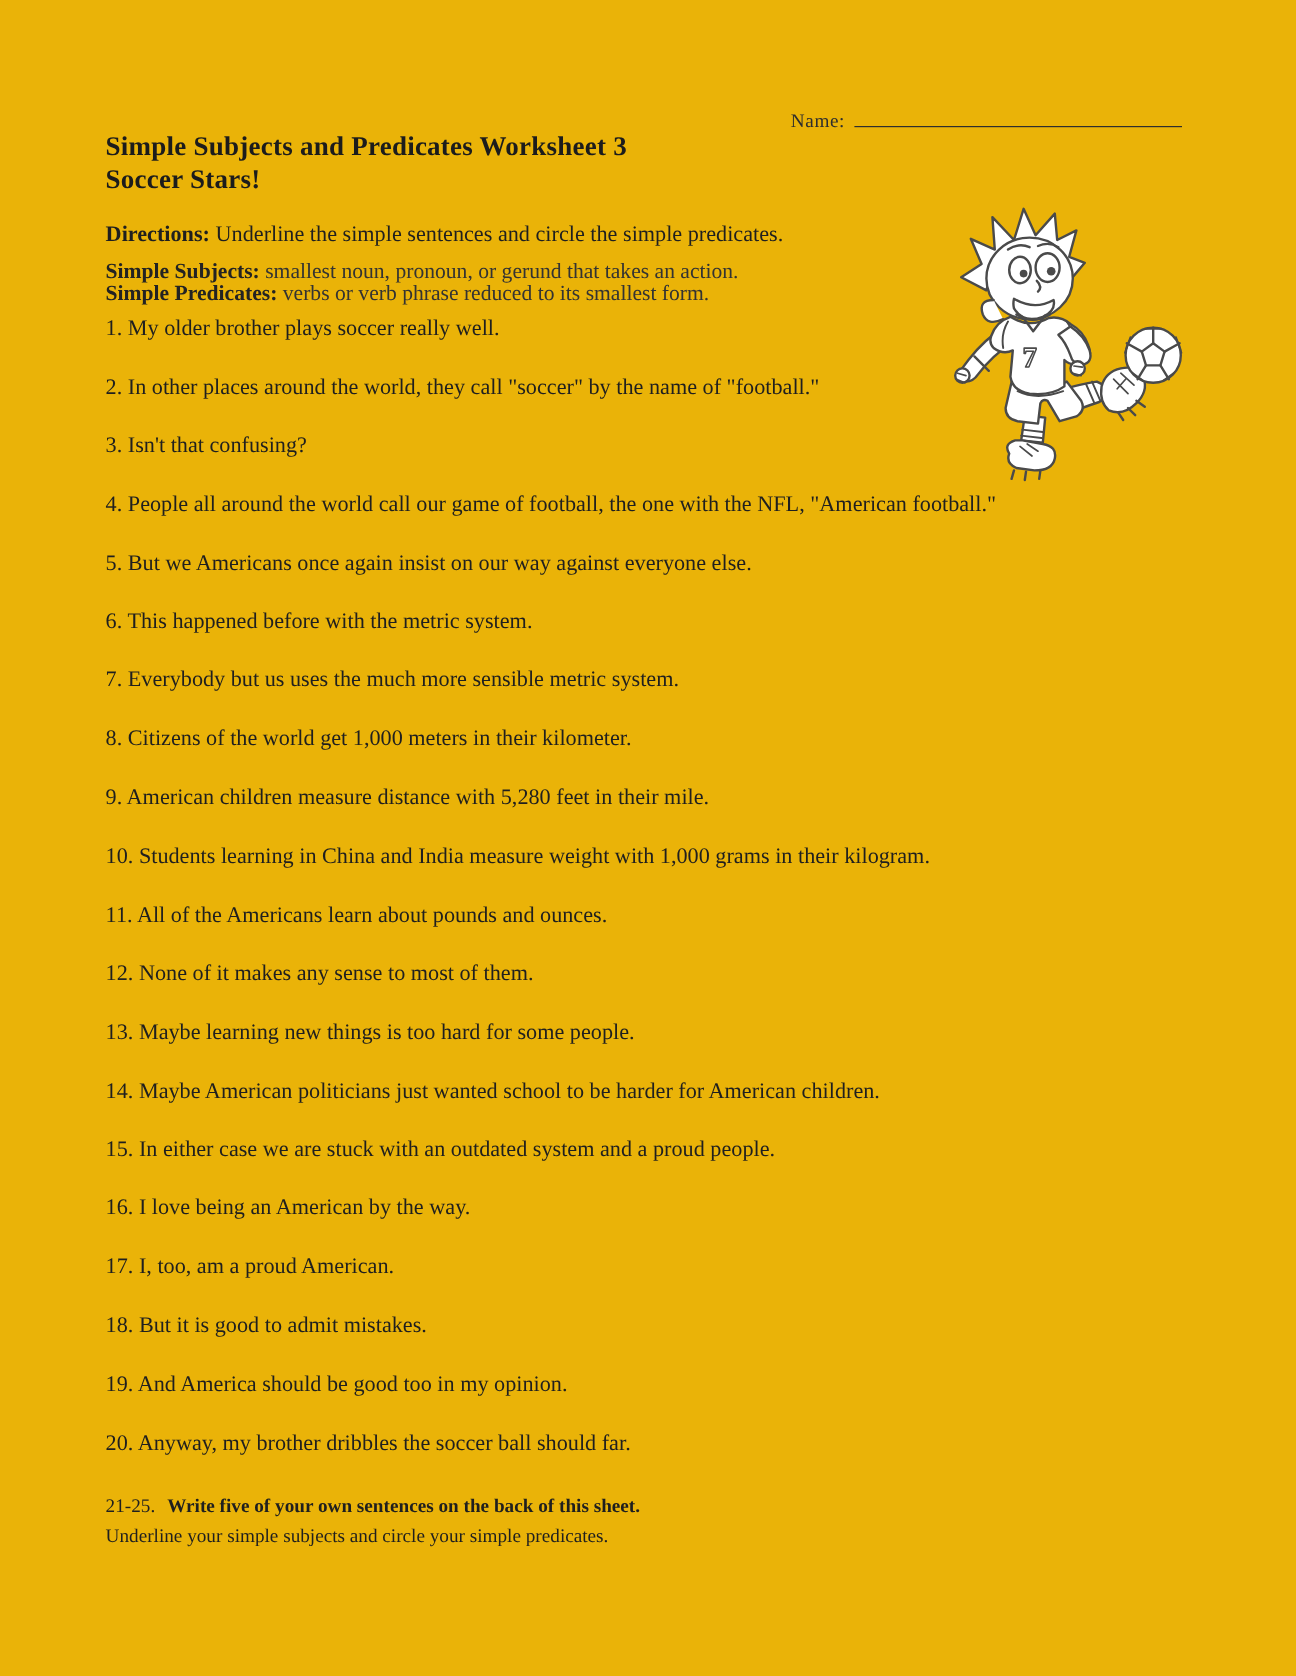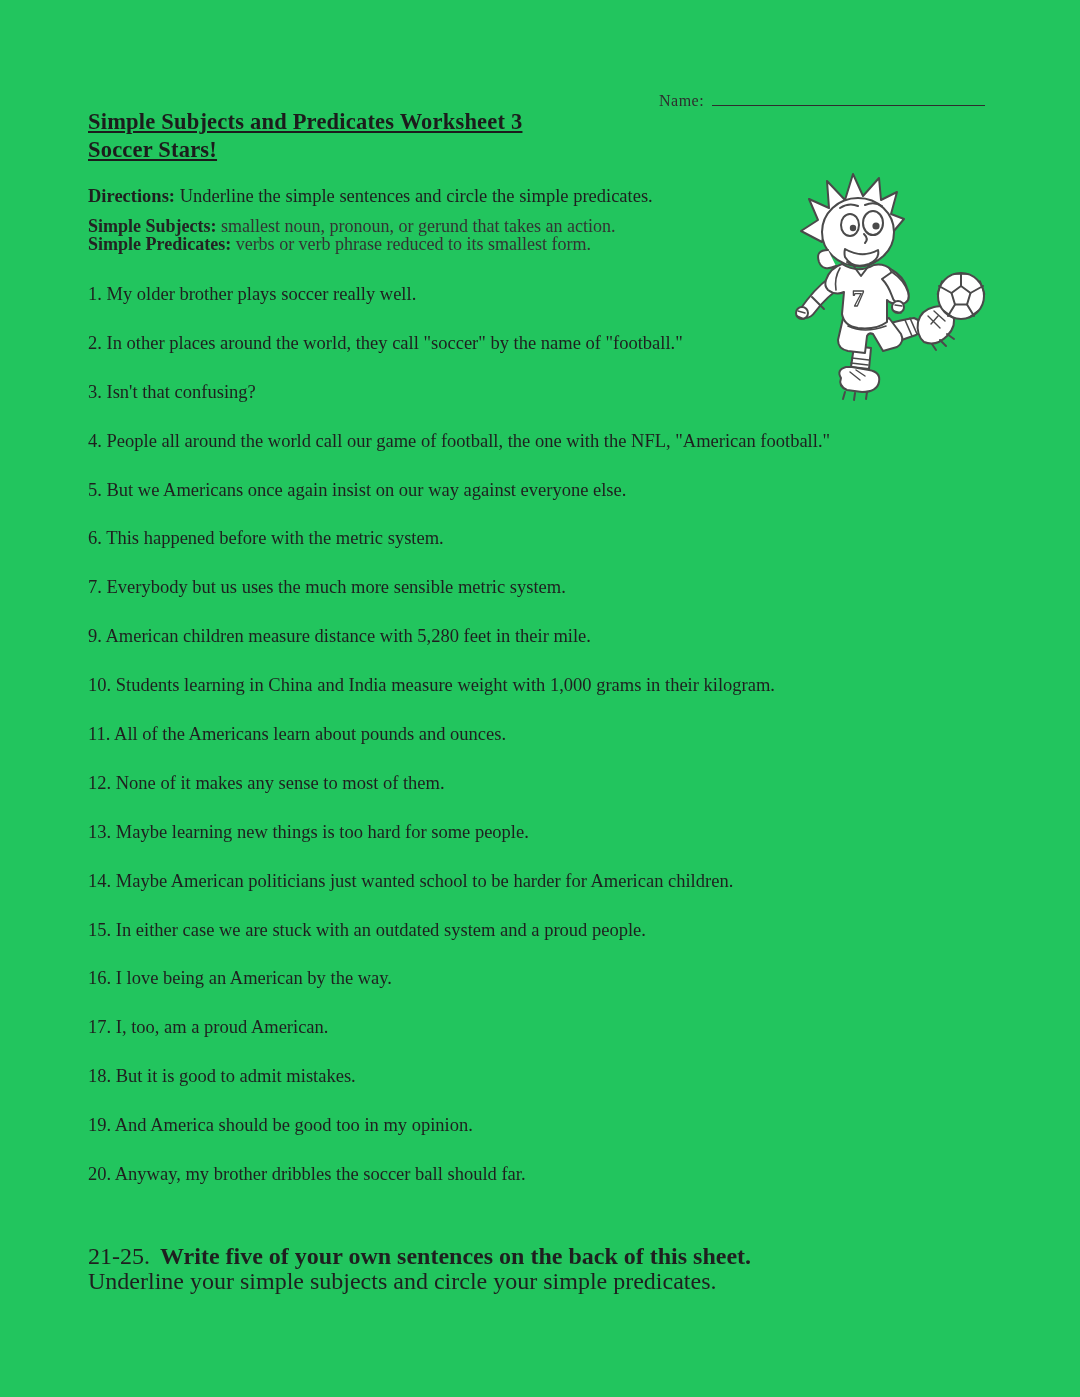--- a/index.html
+++ b/index.html
@@ -1,57 +1,57 @@
 <!DOCTYPE html>
 <html><head>
 <meta charset="utf-8">
 <style>
   * { margin:0; padding:0; box-sizing:border-box; }
   html, body { background:#ffffff; }
   .page {
     position:relative;
     width:1080px;
     height:1397px;
-    background:#22c55e;
+    background:#eab308;
     font-family:"Liberation Serif", serif;
     color:#222222;
     overflow:hidden;
   }
   .name-row {
     position:absolute; left:659px; top:90px;
     font-size:16px; color:#2e2e2e; letter-spacing:0.5px;
   }
   .name-line {
     display:inline-block; width:273px; height:16px;
     border-bottom:1.6px solid #2e2e2e; margin-left:8px;
     vertical-align:baseline;
   }
   .title {
     position:absolute; left:88px; top:108px;
     font-size:22.5px; font-weight:bold; line-height:28px;
-    color:#1c1c1c; letter-spacing:0.2px;text-decoration:underline;
+    color:#1c1c1c; letter-spacing:0.2px;
   }
   .directions {
     position:absolute; left:88px; top:186px;
     font-size:18.5px; color:#1f1f1f;
   }
   .definitions {
     position:absolute; left:88px; top:217px;
     font-size:18px; line-height:18px; color:#333333;
   }
   .definitions strong { color:#232323; }
   .sentences {
-    position:absolute; left:88px; top:284px; width:920px;
+    position:absolute; left:88px; top:264px; width:920px;
   }
   .sentence {
     height:48.9px; font-size:18.5px; color:#1f1f1f; white-space:nowrap;
   }
   .closing {
     position:absolute; left:88px; top:1244px;
-    font-size:24px; line-height:24.5px; color:#1f1f1f;
+    font-size:16px; line-height:24.5px; color:#1f1f1f;
   }
   .closing .range { margin-right:10px; }
   .illustration {
     position:absolute; left:788px; top:170px;
   }
 </style>
 </head>
 <body>
 
 <div class="page">
@@ -82,20 +82,21 @@
   </div>
 
   <div class="sentences">
       <div class="sentence"><span>1.</span> <span>My older brother plays soccer really well.</span></div>
       <div class="sentence"><span>2.</span> <span>In other places around the world, they call "soccer" by the name of "football."</span></div>
       <div class="sentence"><span>3.</span> <span>Isn't that confusing?</span></div>
       <div class="sentence"><span>4.</span> <span>People all around the world call our game of football, the one with the NFL, "American football."</span></div>
       <div class="sentence"><span>5.</span> <span>But we Americans once again insist on our way against everyone else.</span></div>
       <div class="sentence"><span>6.</span> <span>This happened before with the metric system.</span></div>
       <div class="sentence"><span>7.</span> <span>Everybody but us uses the much more sensible metric system.</span></div>
+      <div class="sentence"><span>8.</span> <span>Citizens of the world get 1,000 meters in their kilometer.</span></div>
       <div class="sentence"><span>9.</span> <span>American children measure distance with 5,280 feet in their mile.</span></div>
       <div class="sentence"><span>10.</span> <span>Students learning in China and India measure weight with 1,000 grams in their kilogram.</span></div>
       <div class="sentence"><span>11.</span> <span>All of the Americans learn about pounds and ounces.</span></div>
       <div class="sentence"><span>12.</span> <span>None of it makes any sense to most of them.</span></div>
       <div class="sentence"><span>13.</span> <span>Maybe learning new things is too hard for some people.</span></div>
       <div class="sentence"><span>14.</span> <span>Maybe American politicians just wanted school to be harder for American children.</span></div>
       <div class="sentence"><span>15.</span> <span>In either case we are stuck with an outdated system and a proud people.</span></div>
       <div class="sentence"><span>16.</span> <span>I love being an American by the way.</span></div>
       <div class="sentence"><span>17.</span> <span>I, too, am a proud American.</span></div>
       <div class="sentence"><span>18.</span> <span>But it is good to admit mistakes.</span></div>

